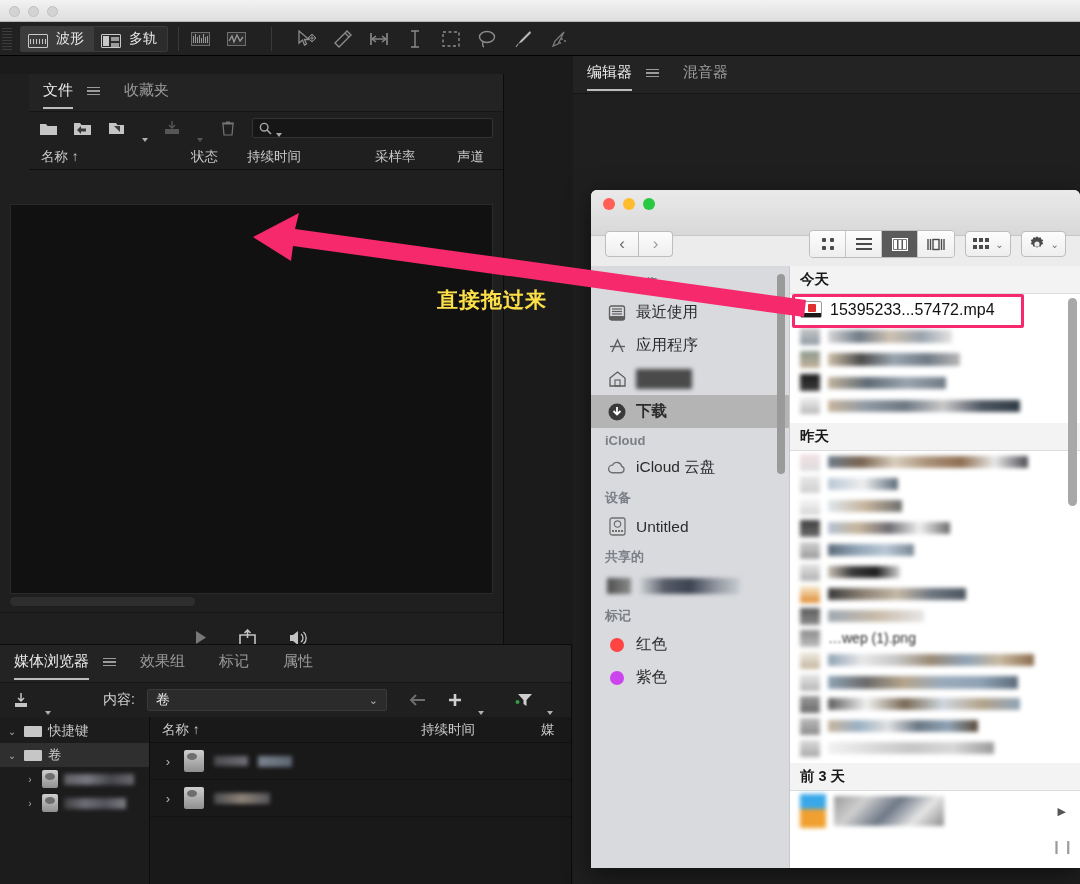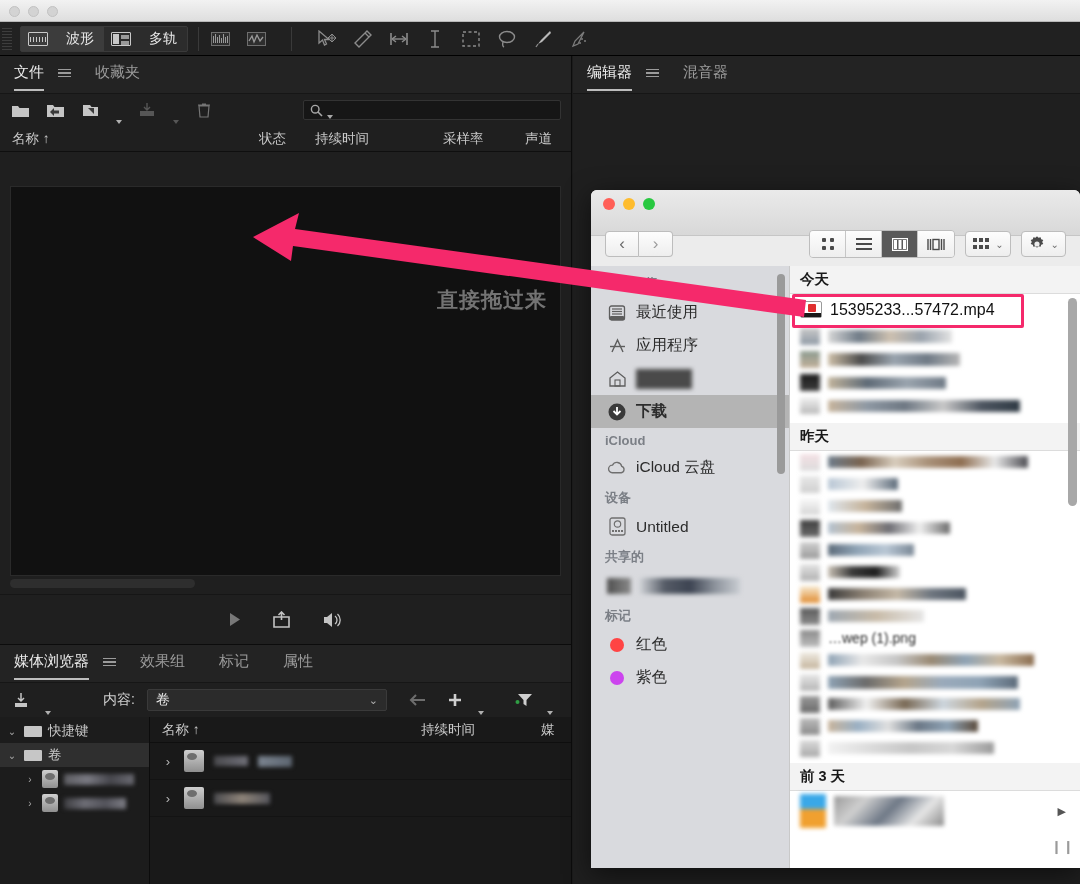--- a/index.html
+++ b/index.html
@@ -23,38 +23,38 @@
   
   .au-toolbar {
     position: absolute; left: 0; top: 22px; width: 1080px; height: 34px;
     background: #212121; border-bottom: 1px solid #000;
     display: flex; align-items: center;
   }
   .grip { width: 10px; height: 22px; margin-left: 2px; margin-right: 4px;
           background-image: repeating-linear-gradient(to bottom, #3d3d3d 0 1px, transparent 1px 3px);
   }
   .mode-group { display: flex; background: #2c2c2c; border: 1px solid #3a3a3a; border-radius: 2px; margin-left: 4px; }
-  .mode-btn { display: flex; align-items: center; gap: 18px; padding: 3px 10px 3px 7px;
+  .mode-btn { display: flex; align-items: flex-end; gap: 8px; padding: 3px 10px 3px 7px;
               color: #e8e8e8; font-size: 14px; cursor: default; }
   .mode-btn.active { background: #3c3c3c; }
   .mode-ico { width: 20px; height: 14px; border: 1.5px solid #c9c9c9; border-radius: 1px; position: relative; }
   .mode-ico.wave::before { content:""; position:absolute; left:1px; right:1px; top:4px; height:5px;
      background-image: repeating-linear-gradient(to right, #c9c9c9 0 1px, transparent 1px 3px); }
   .mode-ico.multi::before { content:""; position:absolute; left:1px; top:1px; width:6px; bottom:1px; background:#c9c9c9; }
   .mode-ico.multi::after { content:""; position:absolute; left:9px; top:2px; right:1px; height:4px; background:#9a9a9a;
      box-shadow: 0 6px 0 #9a9a9a; }
   .tb-sep { width: 1px; height: 24px; background: #3a3a3a; margin: 0 10px; }
   .tb-icons { display: flex; align-items: center; gap: 14px; }
   .tb-ico { width: 22px; height: 22px; display: flex; align-items: center; justify-content: center;
             color: #8c8c8c; }
 
   
   .files-panel {
-    position: absolute; left: 0; top: 56px; width: 572px; height: 588px;
-    background: #1f1f1f; border-right: 1px solid #0c0c0c;
+    position: absolute; left: 0; top: 74px; width: 504px; height: 588px;
+    background: #1f1f1f; border-right: 1px solid #0c0c0c; padding-left: 29px;
   }
   .panel-tabs { height: 38px; display: flex; align-items: center; padding-left: 14px; gap: 10px;
                 background: #232323; border-bottom: 1px solid #161616; }
   .ptab { font-size: 15px; color: #9b9b9b; padding-bottom: 4px; position: relative; cursor: default; }
   .ptab.active { color: #ececec; }
   .ptab.active::after { content:""; position:absolute; left:0; right:0; bottom:-5px; height:2px; background:#bdbdbd; }
   .hamb { display: inline-flex; flex-direction: column; gap: 2px; margin-left: 4px; margin-right: 14px; padding-bottom:3px; }
   .hamb i { display:block; width: 13px; height: 1.5px; background: #9b9b9b; }
 
   .files-tools { height: 32px; display: flex; align-items: center; padding: 0 10px; gap: 15px; }
@@ -170,21 +170,21 @@
   .fd-resize { position: absolute; right: 5px; bottom: 14px; color: #9a9a9a; font-size: 13px; letter-spacing: 1px; }
   .tri-right { position: absolute; right: 14px; color: #555; font-size: 11px; }
 
   
   .hl-box { position: absolute; left: 2px; top: 28px; width: 232px; height: 34px;
             border: 3px solid #f5296b; border-radius: 2px; pointer-events: none; }
 
   
   .anno { position: absolute; left: 0; top: 0; width: 1080px; height: 884px; pointer-events: none; }
   .anno-text { position: absolute; left: 437px; top: 286px; font-size: 21px; font-weight: bold;
-               color: #737373; letter-spacing: 1px;
+               color: #fde047; letter-spacing: 1px;
                -webkit-text-stroke: 3px #ffffff; paint-order: stroke fill; }
   .anno-text span { -webkit-text-stroke: 0; }
 </style>
 </head>
 <body>
 
 <div id="root">
 
   <div class="app-titlebar">
     <div class="tl-group">

